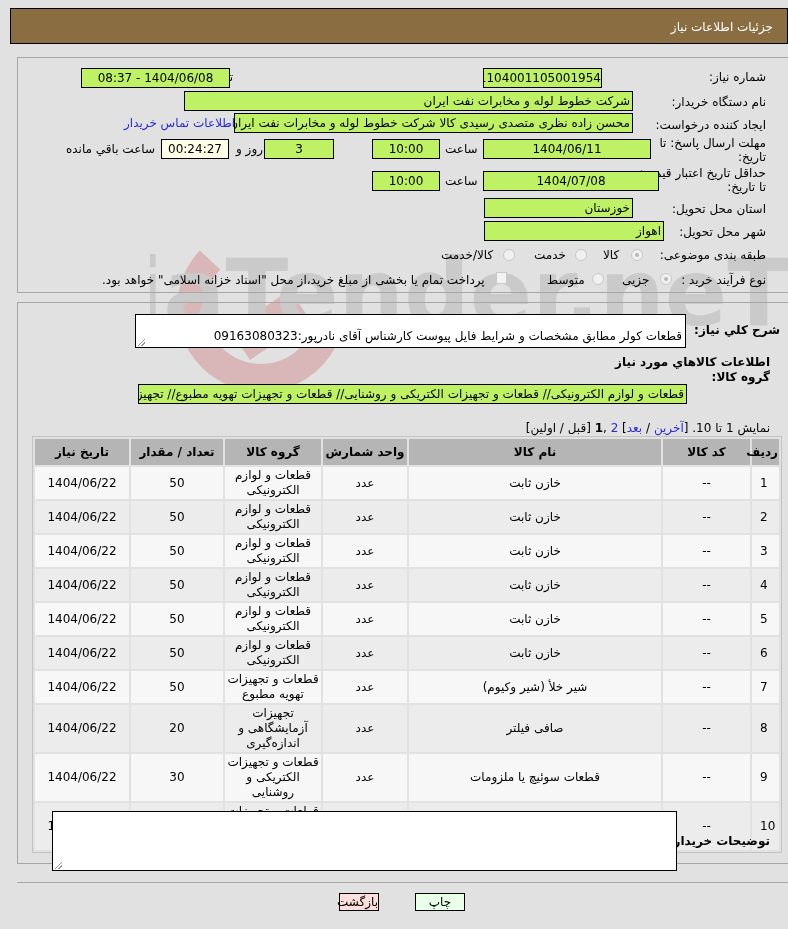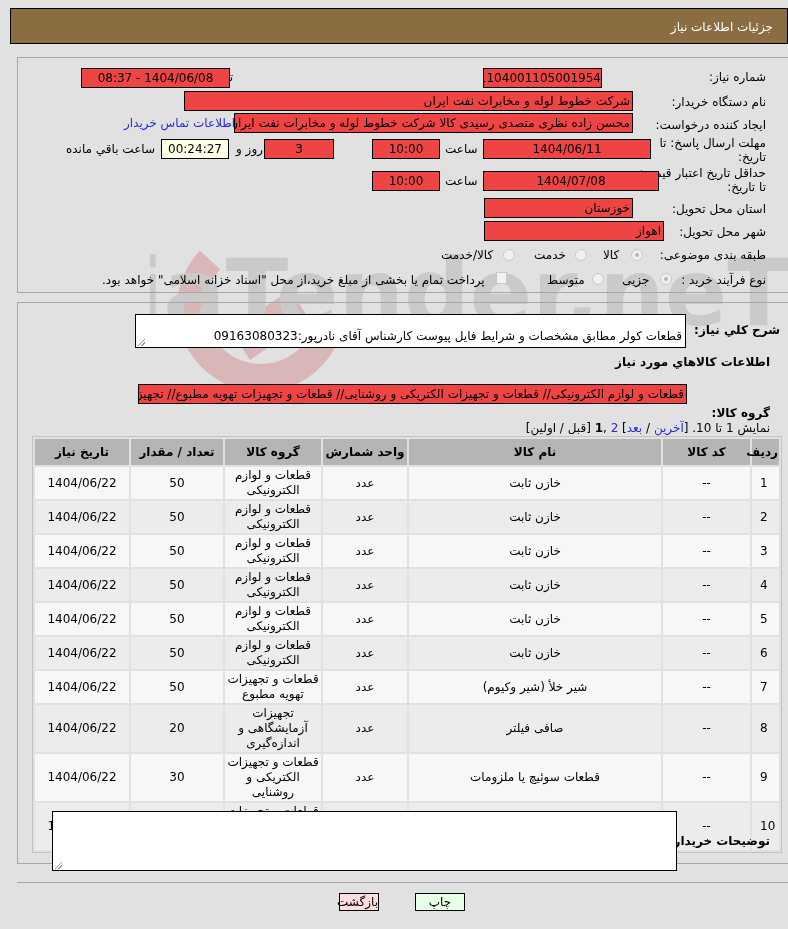--- a/index.html
+++ b/index.html
@@ -24,21 +24,21 @@
   }
   .panel {
     position: absolute; left: 17px; width: 771px;
     border: 1px solid #a6a6a6; border-right: none;
     background: transparent;
   }
   .p1 { top: 57px; height: 236px; }
   .p2 { top: 302px; height: 562px; }
   .lbl { position: absolute; font-size: 12px; white-space: nowrap; z-index: 2; }
   .box {
-    position: absolute; background: #ef4444; border: 1px solid #000;
+    position: absolute; background: #bef264; border: 1px solid #000;
     font-size: 12px; line-height: 18px; height: 20px; white-space: nowrap; overflow: hidden;
     z-index: 2;
   }
   .box.c { text-align: center; }
   .box.r { text-align: right; padding-right: 2px; }
   .box.yellow { background: #ffffe7; }
   .link { color: #2a2ad6; text-decoration: none; cursor: pointer; }
   .radio {
     position: absolute; width: 12px; height: 12px; border-radius: 50%;
     border: 1px solid #c8c8c8; background: #f0f0f0; z-index: 2;
@@ -146,21 +146,21 @@
 <div class="panel p2"></div>
 
 <span class="lbl bold" style="right:8px; top:323px;">شرح کلي نياز:</span>
 <div class="textarea" style="left:135px; top:314px; width:551px; height:34px;">
   <span>قطعات کولر مطابق مشخصات و شرایط فایل پیوست کارشناس آقای نادرپور:09163080323</span>
   <span class="resize"></span>
 </div>
 
 <span class="lbl bold" style="right:18px; top:355px;">اطلاعات کالاهاي مورد نياز</span>
 
-<span class="lbl bold" style="right:18px; top:406px;">گروه کالا:</span>
+<span class="lbl bold" style="right:18px; top:370px;">گروه کالا:</span>
 <div class="box r" style="left:138px; top:384px; width:549px;">قطعات و لوازم الکترونیکی// قطعات و تجهیزات الکتریکی و روشنایی//  قطعات و تجهیزات تهویه مطبوع// تجهیزات</div>
 
 <span class="lbl" style="right:18px; top:421px;"><span>نمایش 1 تا 10. [</span><a class="link">آخرین</a><span> / </span><a class="link">بعد</a><span>] </span><a class="link">2</a><span> ,</span><b>1</b><span> [قبل / اولین]</span></span>
 
 <table class="items">
   <colgroup>
     <col style="width:27px">
       <col style="width:87px">
       <col style="width:252px">
       <col style="width:84px">

